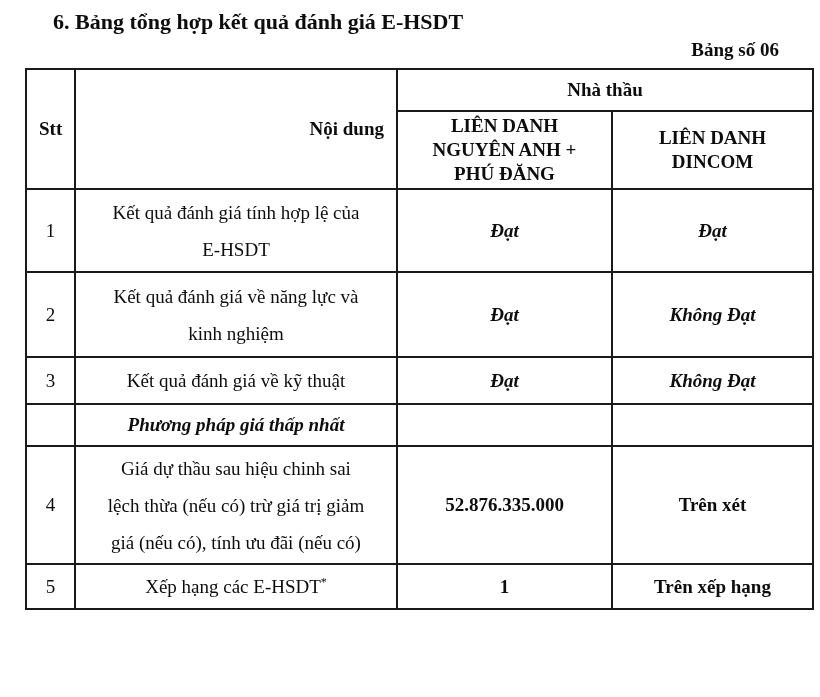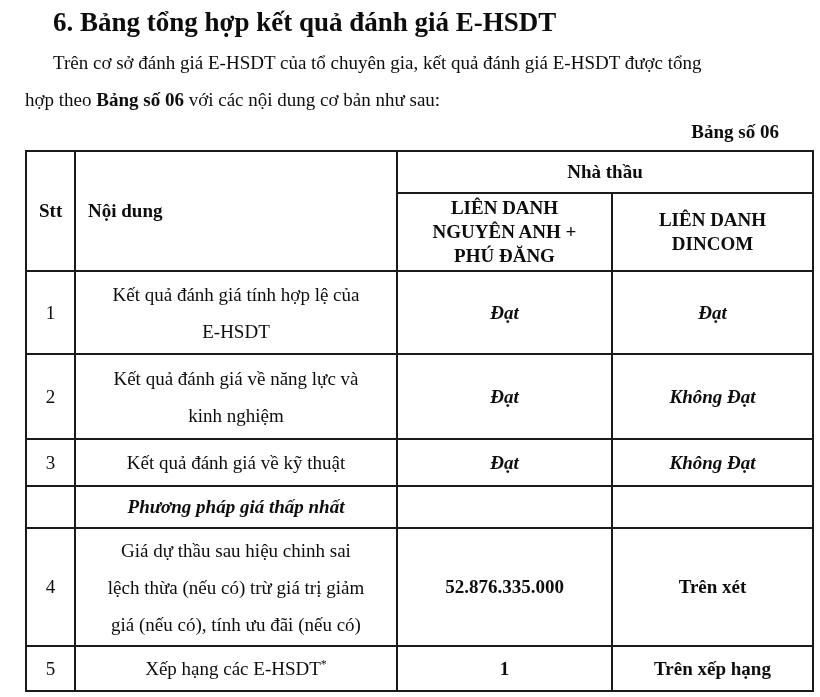--- a/index.html
+++ b/index.html
@@ -11,21 +11,21 @@
     color: #0d0d0d;
     font-family: "Liberation Serif", "DejaVu Serif", serif;
     overflow: hidden;
   }
   .page {
     width: 820px;
     height: 697px;
     padding: 6px 25px 0 25px;
   }
   .doc-heading {
-    font-size: 27px;
+    font-size: 22px;
     font-weight: bold;
     margin: 2px 0 0 28px;
     line-height: 28px;
   }
   .intro {
     margin: 8px 0 0 0;
     font-size: 19px;
     line-height: 37px;
     text-align: justify;
   }
@@ -44,21 +44,21 @@
     width: 787px;
   }
   table.results th,
   table.results td {
     border: 2px solid #1a1a1a;
     vertical-align: middle;
     font-size: 19px;
     padding: 2px 12px;
   }
   th.nha-thau { font-size: 19px; font-weight: bold; text-align: center; }
-  th.head-stt, th.head-content { font-weight: bold; text-align: left; }
+  th.head-stt, th.head-content { font-weight: bold; text-align: right; }
   th.bidder-th {
     font-size: 18px;
     font-weight: bold;
     text-align: center;
     line-height: 24px;
     white-space: pre-line;
     padding: 4px 2px;
   }
   td.stt-cell { text-align: center; }
   td.content-cell {
@@ -82,21 +82,20 @@
   td.val.italic { font-style: italic; }
   sup.star { font-size: 12px; vertical-align: super; line-height: 0; }
 </style>
 </head>
 <body>
 
 <div class="page">
 
   <div class="doc-heading">6. Bảng tổng hợp kết quả đánh giá E-HSDT</div>
 
-  <p class="intro"><span class="indent"></span><span>Trên cơ sở đánh giá E-HSDT của tổ chuyên gia, kết quả đánh giá E-HSDT được tổng</span><br><span>hợp theo </span><span class="bold">Bảng số 06</span><span> với các nội dung cơ bản như sau:</span></p>
 
   <div class="table-caption">Bảng số 06</div>
 
   <table class="results">
     <colgroup>
       <col style="width:49px">
       <col style="width:322px">
       <col style="width:215px">
       <col style="width:201px">
     </colgroup>

